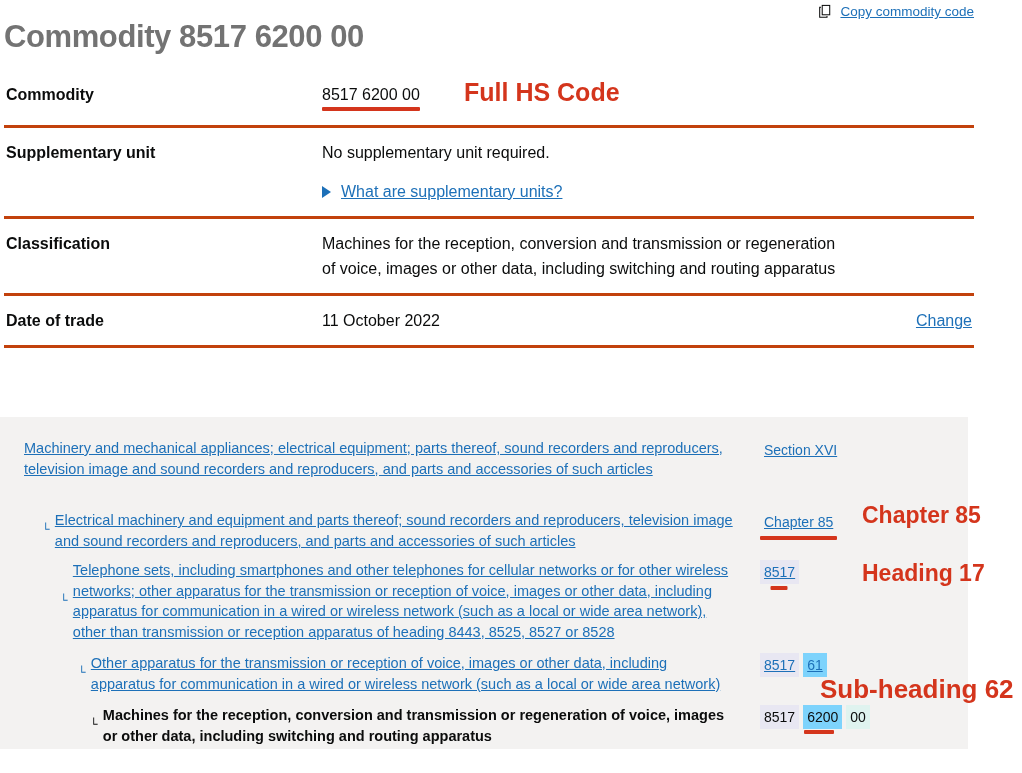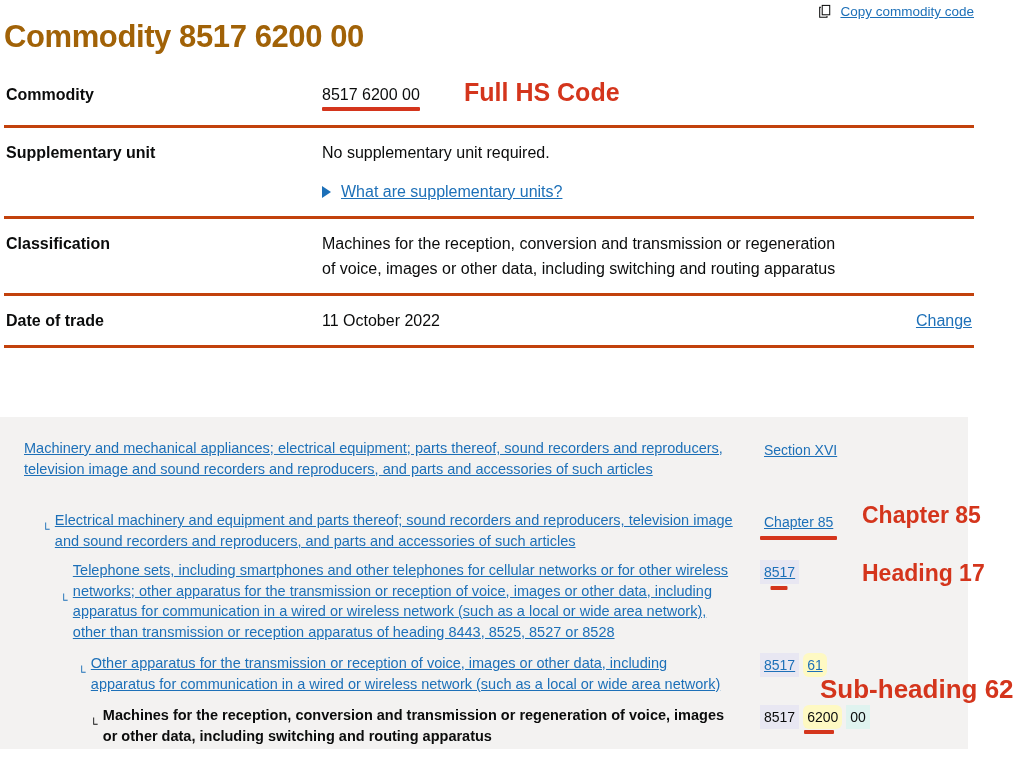--- a/index.html
+++ b/index.html
@@ -18,21 +18,21 @@
 
   
   #page-title {
     position: absolute;
     left: 4px;
     top: -4px;
     font-size: 31px;
     font-weight: bold;
     letter-spacing: -0.4px;
     line-height: 40px;
-    color: #a16207;
+    color: #737373;
   }
   #copy-code-wrap {
     position: absolute;
     right: 48px;
     top: 4px;
     display: flex;
     align-items: center;
     gap: 7px;
     font-size: 13.5px;
     text-align: center;
@@ -133,21 +133,21 @@
     align-items: flex-start;
     gap: 4px;
     font-size: 14px;
     line-height: 20px;
   }
   .seg {
     padding: 2px 4px 2px 4px;
     position: relative;
   }
   .seg-a { background: #e8e7f2; }
-  .seg-b { background: #fef9c3; border-radius: 6px; }
+  .seg-b { background: #7dd3fc; }
   .seg-c { background: #dff3ef; }
   .seg-plain { background: transparent; padding: 2px 4px; }
   .seg .link { text-decoration: underline; }
   .mark-wide {
     position: absolute;
     left: 0; right: 0;
     bottom: -6px;
     height: 4px;
     background: #d4351c;
     border-radius: 1px;

